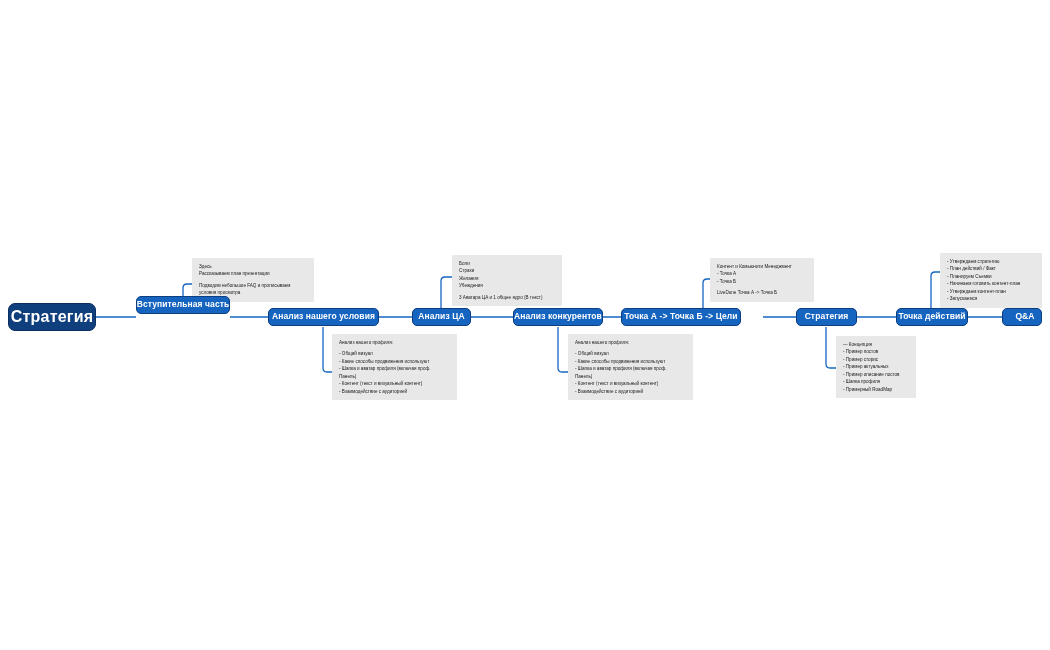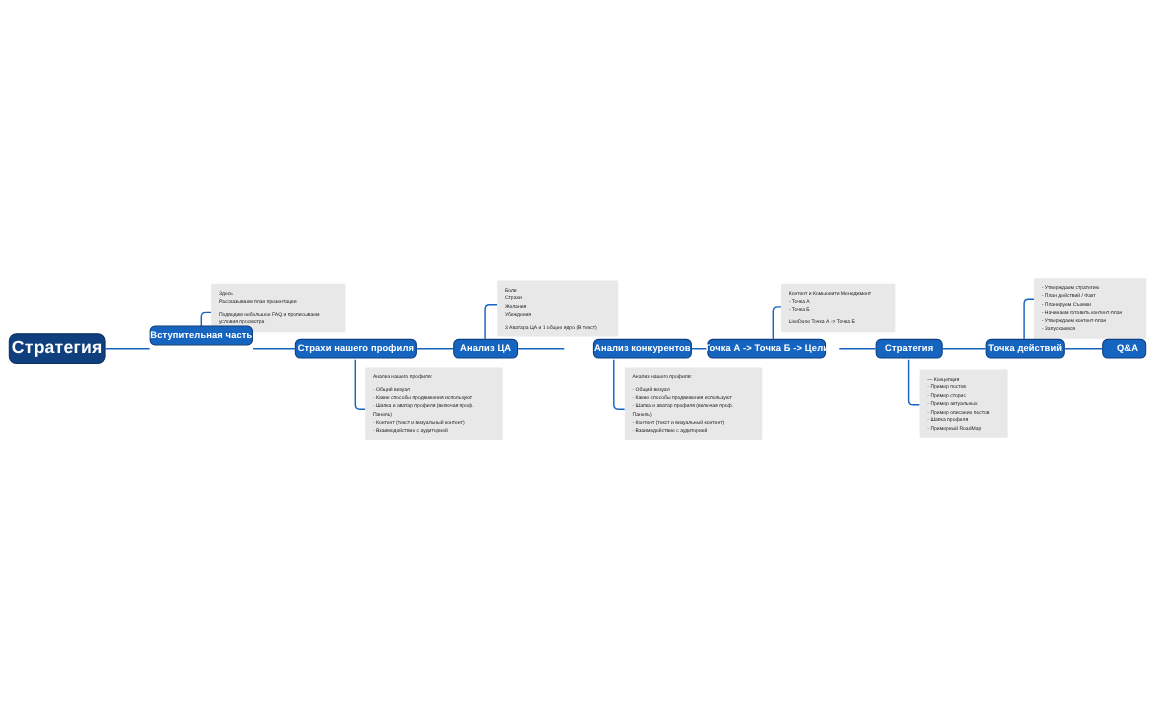--- a/index.html
+++ b/index.html
@@ -100,27 +100,27 @@
   <div class="note" style="left:710px;top:258px;width:104px;"><span class="ln">Контент и Комьюнити Менеджмент</span><span class="ln">- Точка А</span><span class="ln">- Точка Б</span><span class="gap"></span><span class="ln">LiveDune Точка А -&gt; Точка Б</span></div>
 
   <div class="note" style="left:836px;top:336px;width:80px;"><span class="ln">— Концепция</span><span class="ln">- Пример постов</span><span class="ln">- Пример сторис</span><span class="ln">- Пример актуальных</span><span class="ln">- Пример описание постов</span><span class="ln">- Шапка профиля</span><span class="ln">- Примерный RoadMap</span></div>
 
   <div class="note" style="left:940px;top:253px;width:102px;"><span class="ln">- Утверждаем стратегию</span><span class="ln">- План действий / Факт</span><span class="ln">- Планируем Съемки</span><span class="ln">- Начинаем готовить контент-план</span><span class="ln">- Утверждаем контент-план</span><span class="ln">- Запускаемся</span></div>
 
   <div class="node root" style="left:8px;top:303px;width:88px;height:28px;">Стратегия</div>
 
   <div class="node" style="left:136px;top:296px;width:94px;height:18px;">Вступительная часть</div>
 
-  <div class="node" style="left:268px;top:308px;width:111px;height:18px;">Страхи нашего профиля</div>
+  <div class="node" style="left:268px;top:308px;width:111px;height:18px;">Анализ нашего условия</div>
 
   <div class="node" style="left:412px;top:308px;width:59px;height:18px;">Анализ ЦА</div>
 
-  <div class="node" style="left:513px;top:308px;width:90px;height:18px;margin-left:26px;">Анализ конкурентов</div>
+  <div class="node" style="left:513px;top:308px;width:90px;height:18px;">Анализ конкурентов</div>
 
-  <div class="node" style="left:643px;top:308px;width:108px;height:18px;">Точка А -&gt; Точка Б -&gt; Цели</div>
+  <div class="node" style="left:621px;top:308px;width:120px;height:18px;">Точка А -&gt; Точка Б -&gt; Цели</div>
 
   <div class="node" style="left:796px;top:308px;width:61px;height:18px;">Стратегия</div>
 
   <div class="node" style="left:896px;top:308px;width:72px;height:18px;">Точка действий</div>
 
   <div class="node" style="left:1002px;top:308px;width:40px;height:18px;padding-left:11px;">Q&amp;A</div>
 
 </div>
 
 </body></html>

